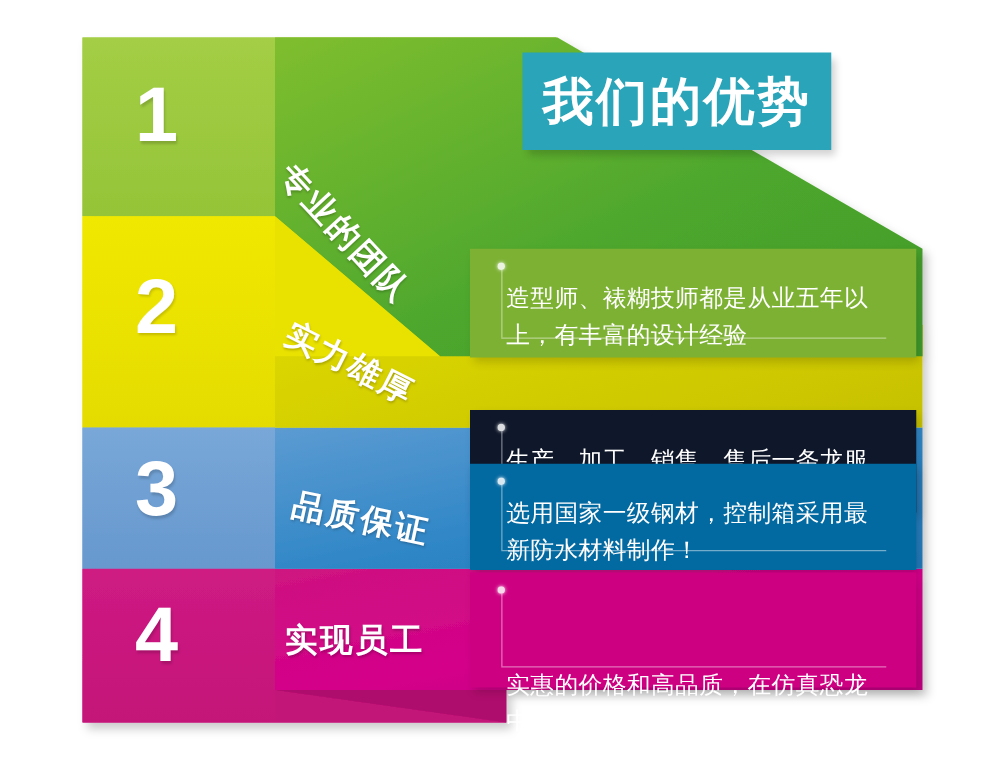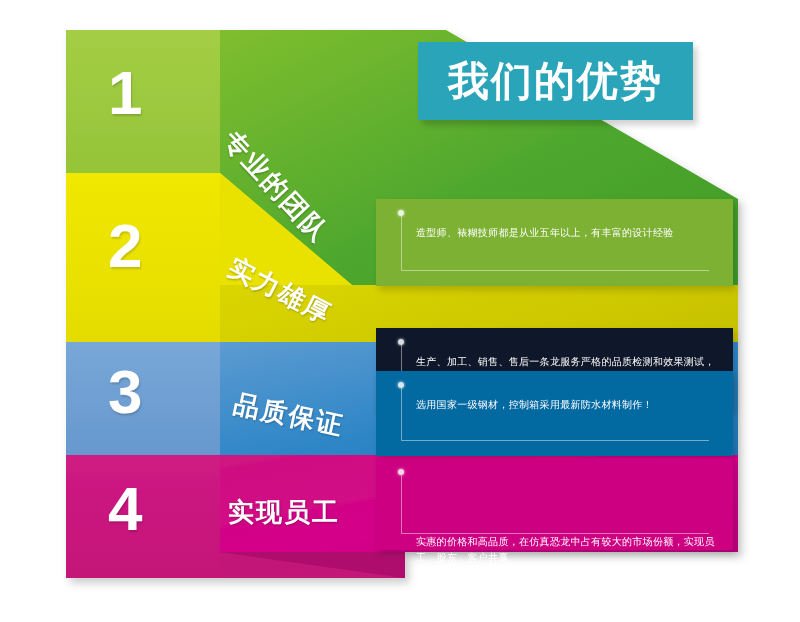--- a/index.html
+++ b/index.html
@@ -17,21 +17,21 @@
     width: 800px;
     height: 622px;
     background: #ffffff;
   }
 
   
   .title-banner {
     position: absolute;
     left: 418px;
     top: 42px;
-    width: 275px;
+    width: 247px;
     height: 78px;
     background: #29A4B8;
     display: flex;
     align-items: center;
     justify-content: center;
     box-shadow: 4px 5px 6px rgba(0,0,0,0.18);
   }
   .title-banner .title-text {
     color: #ffffff;
     font-size: 41px;
@@ -89,24 +89,24 @@
     color: #ffffff;
     box-shadow: 3px 4px 7px rgba(0,0,0,0.17);
   }
   .panel-1 { top: 199px;  height: 87px;  background: #7DB134; }
   .panel-2 { top: 287px;  height: 82px;  background: #0f172a; margin-top: 41px; }
   .panel-3 { top: 371px;  height: 85px;  background: #0369a1; }
   .panel-4 { top: 458px;  height: 92px;  background: #CE0082; }
 
   .panel .panel-text {
     position: absolute;
-    left: 40px;
+    left: 29px;
     top: 26px;
     width: 300px;
-    font-size: 10px;
+    font-size: 19px;
     line-height: 1.55;
     letter-spacing: 0.3px;
     color: #ffffff;
   }
   .panel-4 .panel-text { top: 28px; margin-top: 48px; }
 
   
   .panel .dot {
     position: absolute;
     left: 22px;

